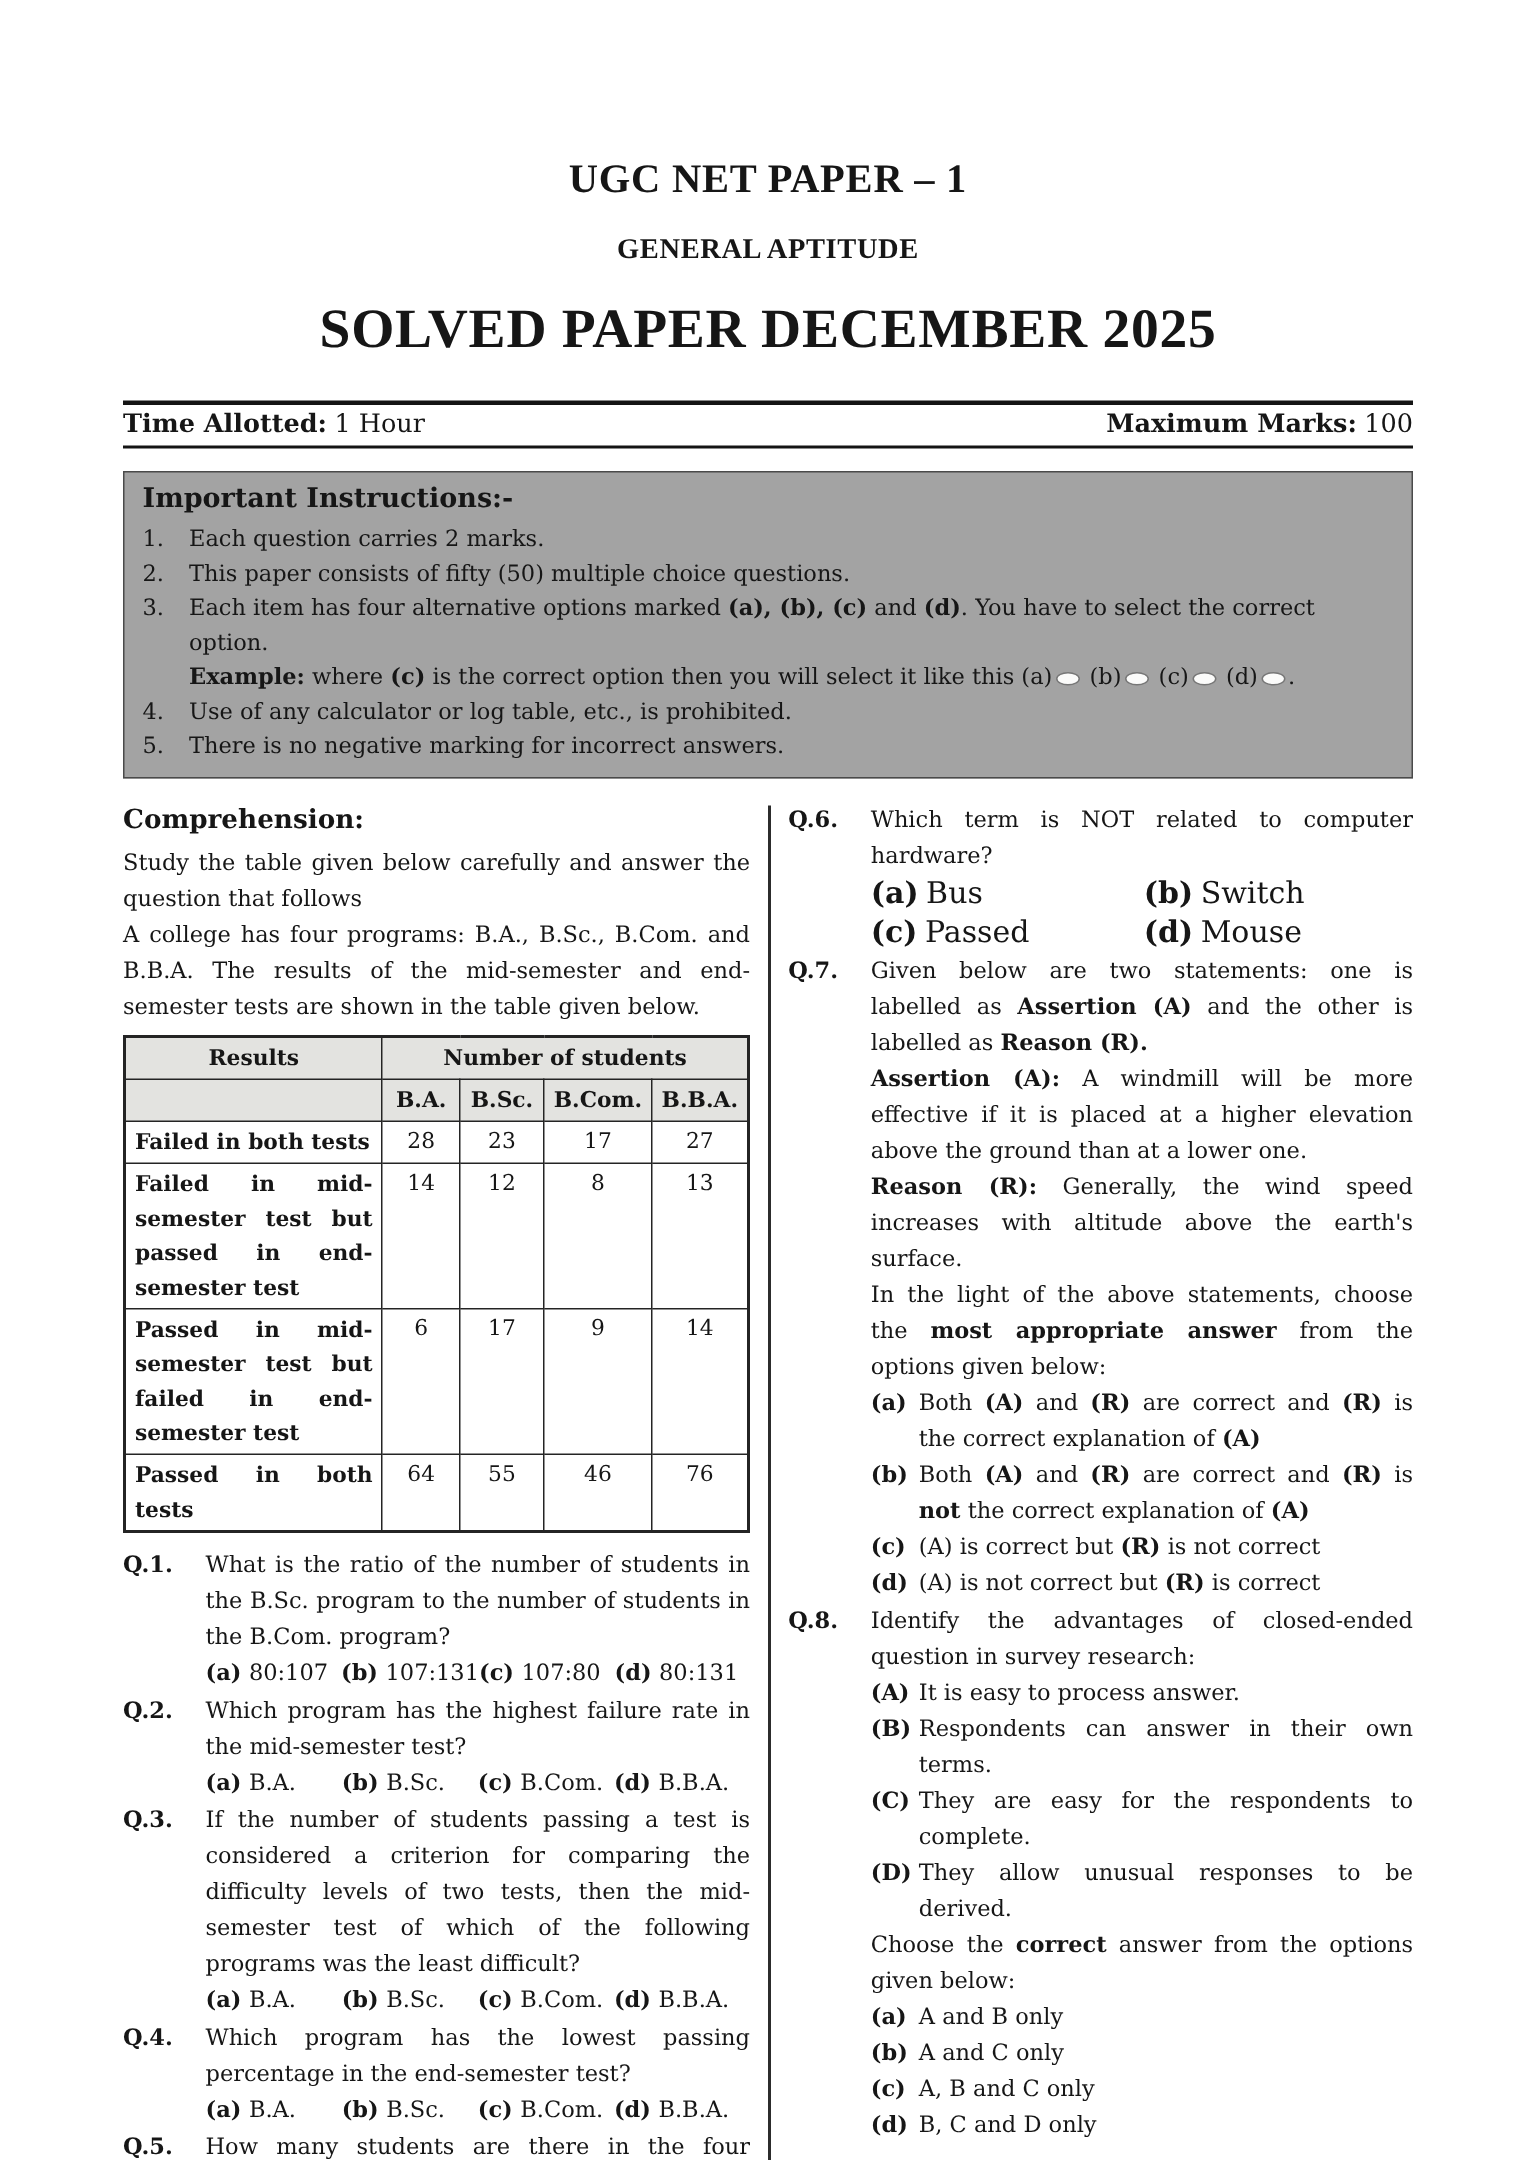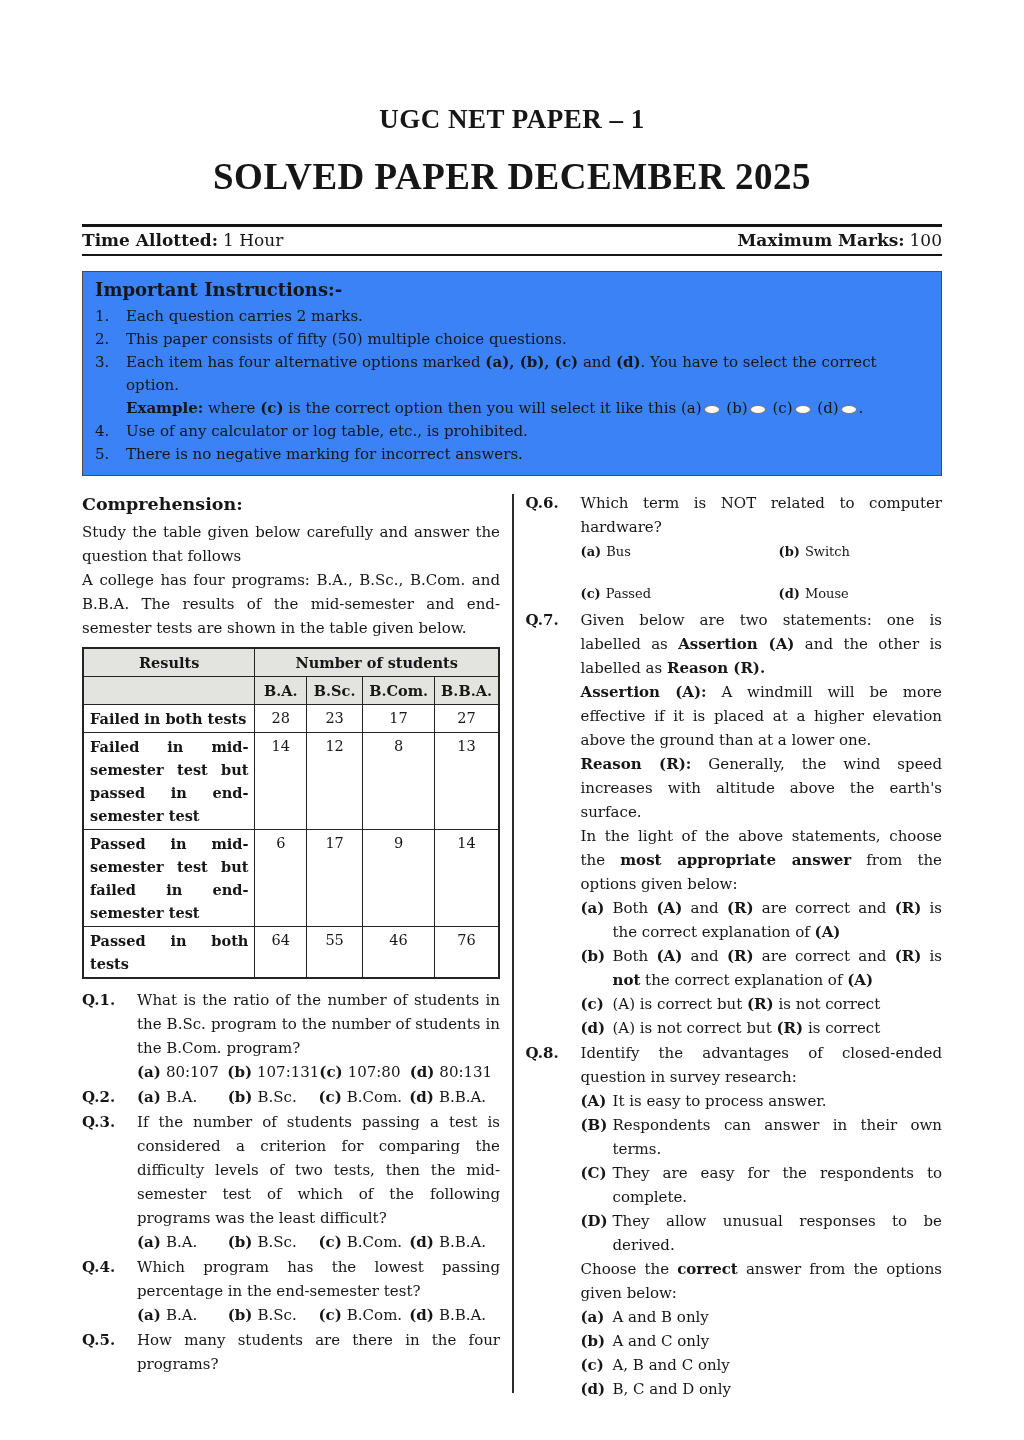--- a/index.html
+++ b/index.html
@@ -25,21 +25,21 @@
     display:flex; justify-content:space-between; align-items:center;
     padding:3px 0 4px;
     font-size:17px;
   }
   .meta b { font-weight:bold; }
   .meta .val { margin-left:5px; }
 
   
   .instructions {
     margin-top:15px;
-    background:#3b82f6;
+    background:#a3a3a3;
     border:1.5px solid #4a4a4a;
     padding:7px 12px 9px;
   }
   .instr-title { font-size:18px; font-weight:bold; margin-bottom:5px; }
   .instr-item { display:flex; font-size:15px; line-height:23px; }
   .instr-num { width:31px; flex:none; }
   .instr-body { flex:1; }
   .example-line { display:block; }
   .oval {
     display:inline-block; width:16px; height:9px;
@@ -69,33 +69,34 @@
   
   .question { display:flex; margin-top:1px; }
   .qnum { width:55px; flex:none; font-weight:bold; font-size:15px; line-height:24px; }
   .qbody { flex:1; min-width:0; }
   .qtext { font-size:15px; line-height:24px; text-align:justify; }
 
   .opts4 { display:flex; font-size:15px; line-height:24px; }
   .opts4 .opt { flex:1; white-space:nowrap; }
   .letter { font-weight:bold; margin-right:5px; }
 
-  .opts2 { display:grid; grid-template-columns:182px 1fr; font-size:13px; line-height:26px;gap:16px; }
+  .opts2 { display:grid; grid-template-columns:182px 1fr; font-size:20px; line-height:26px; }
 
   .subopt { display:flex; font-size:15px; line-height:24px; }
   .subletter { flex:none; width:32px; font-weight:bold; }
   .subbody { flex:1; min-width:0; text-align:justify; }
 </style>
 </head>
 <body>
 
 <div class="page">
 
   <header class="hdr">
     <div class="hdr-t1">UGC NET PAPER – 1</div>
+    <div class="hdr-t2">GENERAL APTITUDE</div>
     <div class="hdr-t3">SOLVED PAPER DECEMBER 2025</div>
   </header>
 
   <div class="meta">
     <div>
       <b>Time Allotted:</b><span class="val">1 Hour</span>
     </div>
     <div>
       <b>Maximum Marks:</b><span class="val">100</span>
     </div>
@@ -198,20 +199,21 @@
             <span class="opt"><b class="letter">(b)</b><span>107:131</span></span>
             <span class="opt"><b class="letter">(c)</b><span>107:80</span></span>
             <span class="opt"><b class="letter">(d)</b><span>80:131</span></span>
           </div>
         </div>
       </div>
 
       <div class="question">
         <div class="qnum">Q.2.</div>
         <div class="qbody">
+          <div class="qtext">Which program has the highest failure rate in the mid-semester test?</div>
           <div class="opts4">
             <span class="opt"><b class="letter">(a)</b><span>B.A.</span></span>
             <span class="opt"><b class="letter">(b)</b><span>B.Sc.</span></span>
             <span class="opt"><b class="letter">(c)</b><span>B.Com.</span></span>
             <span class="opt"><b class="letter">(d)</b><span>B.B.A.</span></span>
           </div>
         </div>
       </div>
 
       <div class="question">

